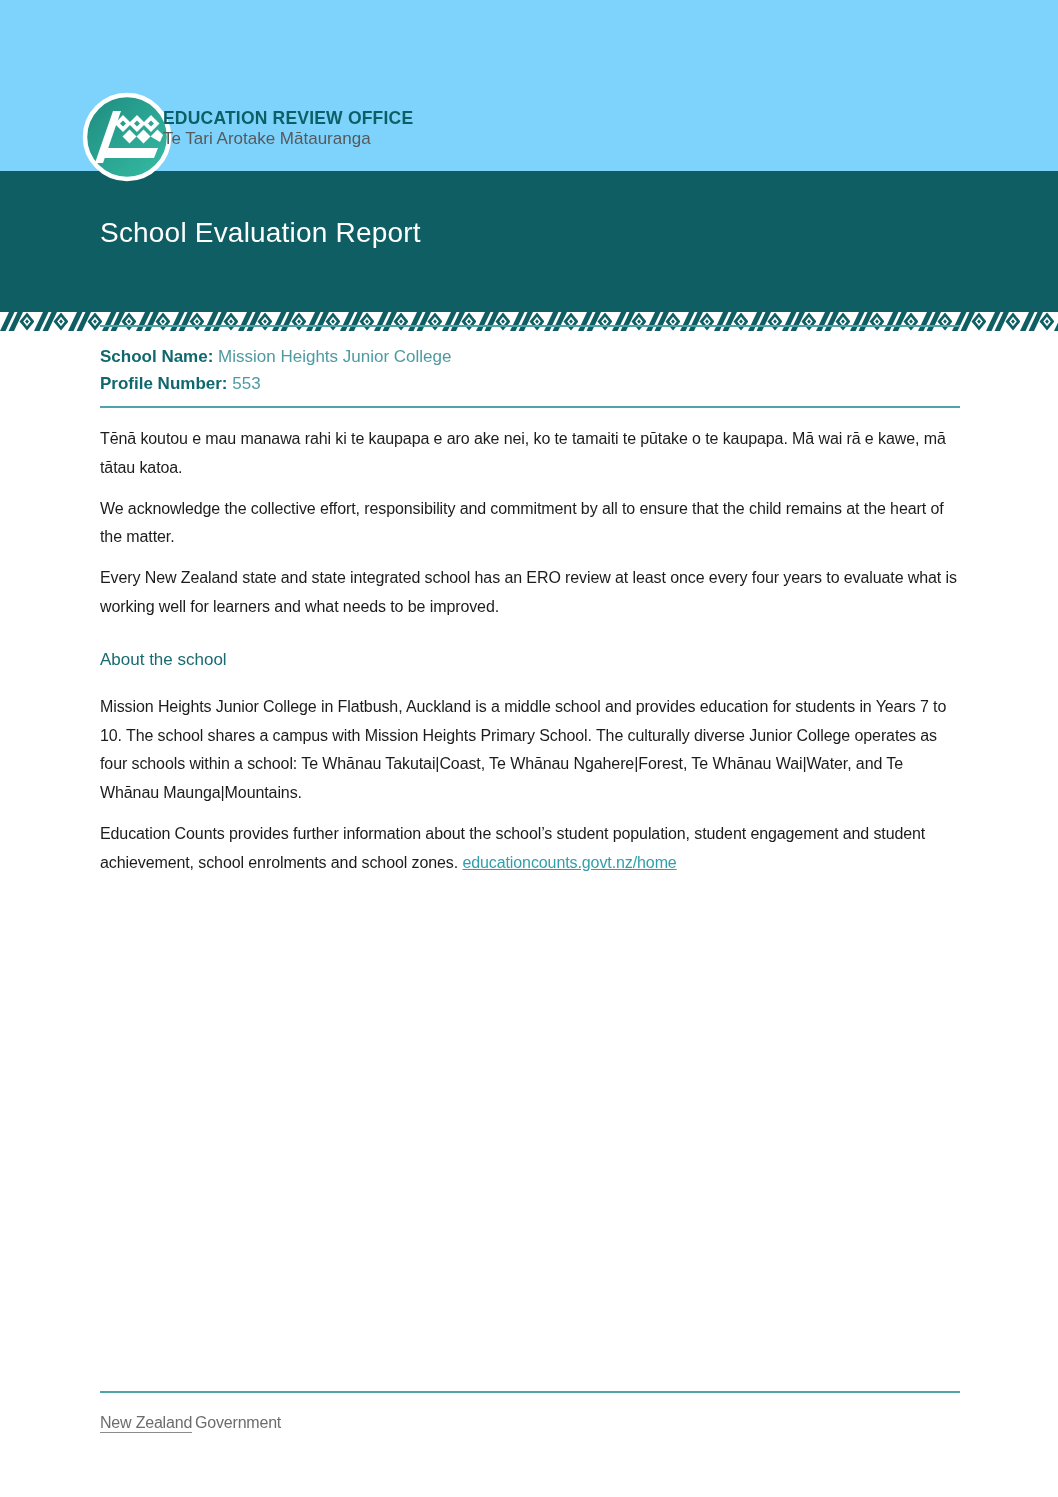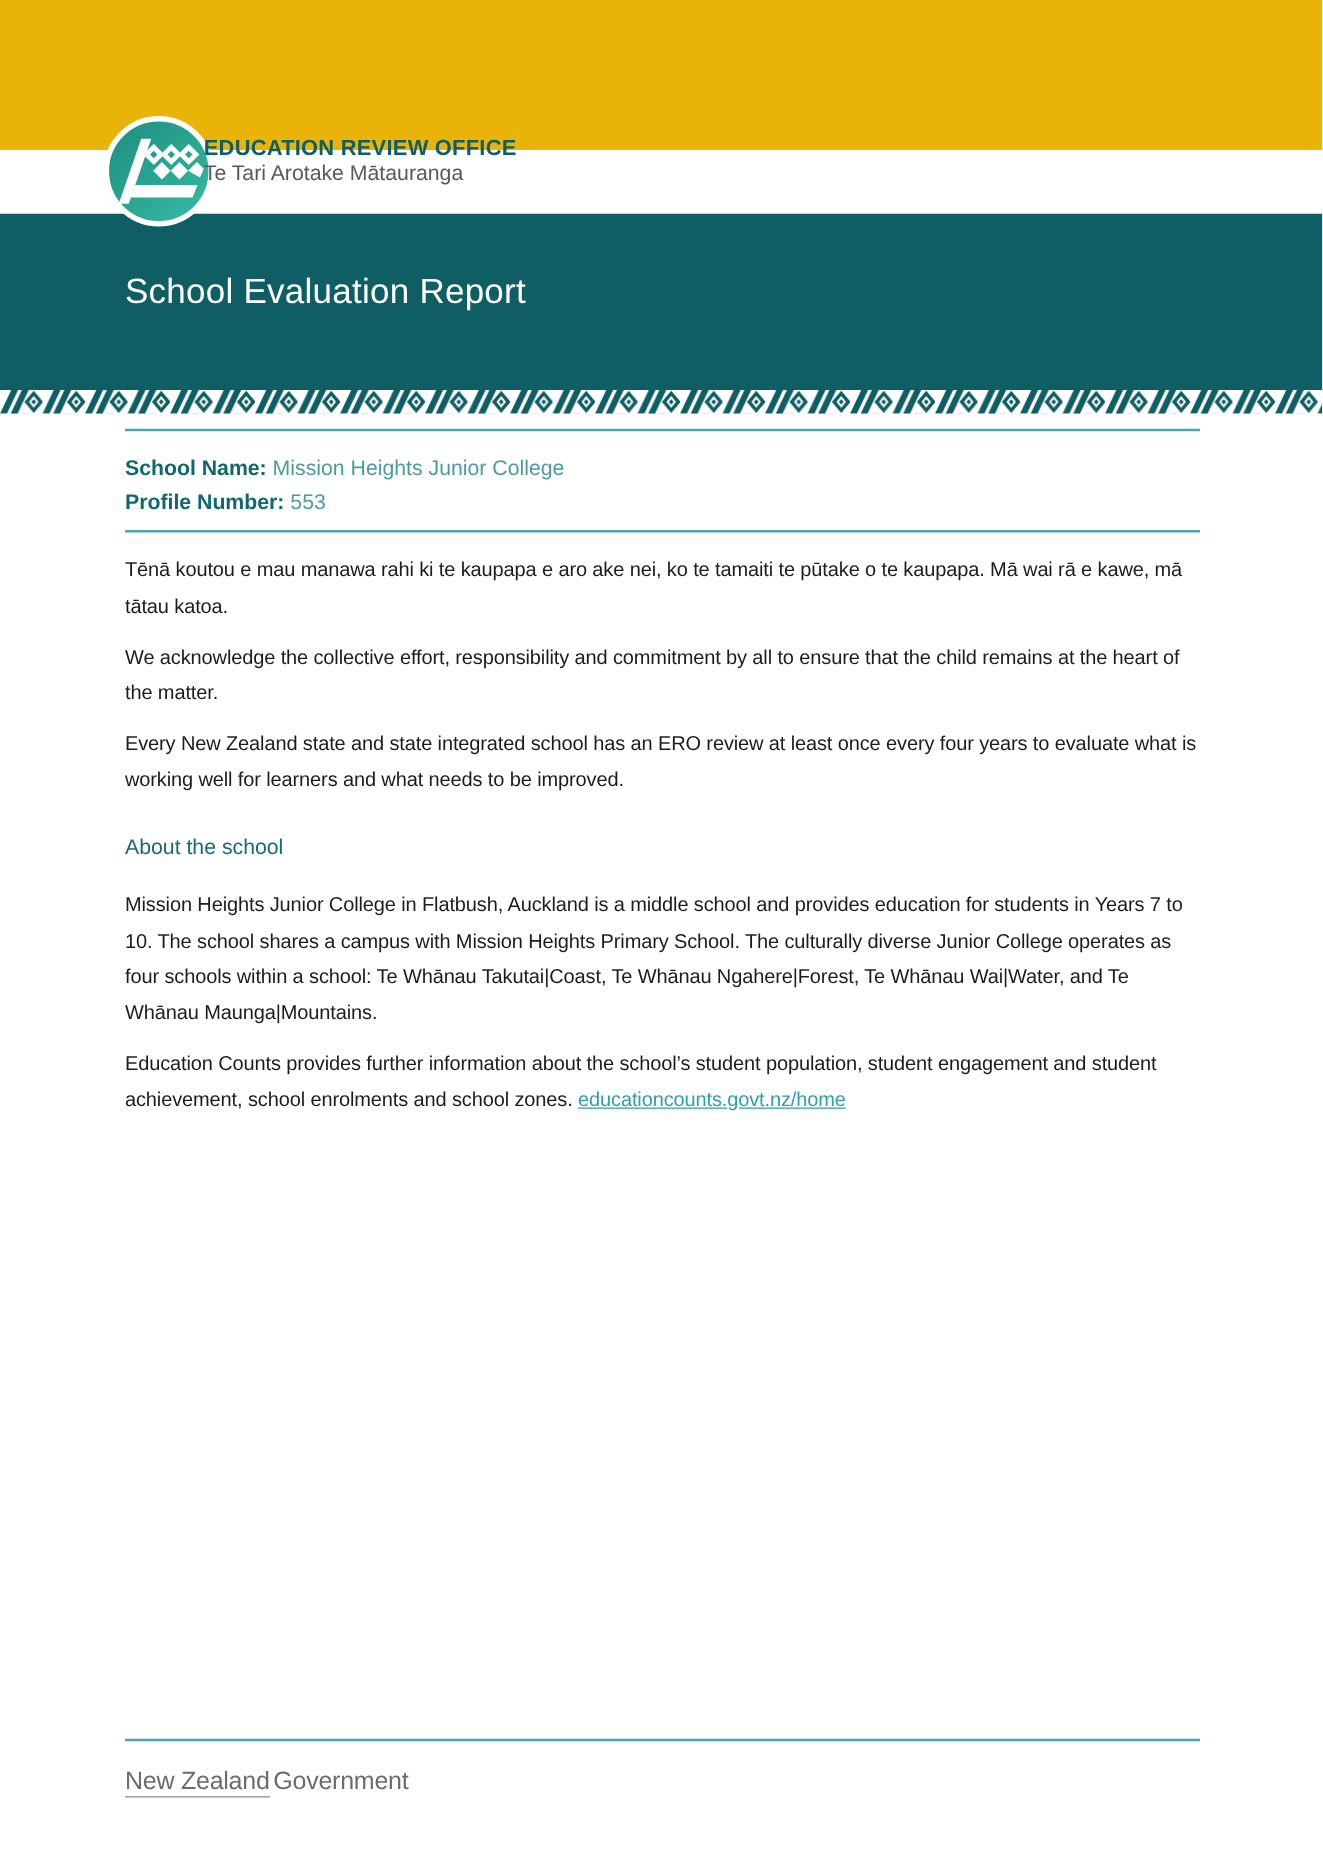--- a/index.html
+++ b/index.html
@@ -10,21 +10,21 @@
   }
   .page {
     position: relative;
     width: 1058px;
     height: 1497px;
     background: #ffffff;
     overflow: hidden;
   }
 
   
-  .header { position: absolute; left: 0; top: 0; width: 100%; height: 120px; background: #eab308; }
+  .header { position: absolute; left: 0; top: 0; width: 100%; height: 171px; background: #7dd3fc; }
   .ero-logo { position: absolute; left: 81px; top: 90px; width: 92px; height: 92px; z-index: 3; }
   .wordmark { position: absolute; left: 163px; top: 109px; z-index: 3; }
   .org-en {
     font-size: 17.5px; font-weight: bold; color: #0c5f66; letter-spacing: 0.2px;
     line-height: 19px;
   }
   .org-mi { font-size: 17px; color: #58595b; line-height: 19px; margin-top: 1px; }
 
   
   .banner {
@@ -32,21 +32,21 @@
     background: #0e5e63; z-index: 1;
   }
   .page-title {
     position: absolute; left: 100px; top: 46px;
     font-size: 28px; font-weight: 400; color: #ffffff; letter-spacing: 0.2px;
   }
   .pattern-strip { position: absolute; left: 0; top: 312px; width: 1058px; height: 19px; line-height: 0; }
 
   
   .content {
-    position: absolute; left: 100px; top: 343px; width: 860px;
+    position: absolute; left: 100px; top: 325px; width: 860px;
   }
   .rule { height: 2px; background: #4fa3a9; border: none; }
   .meta-line { margin-top: 19px; font-size: 17px; line-height: 21px; }
   .meta-line + .meta-line { margin-top: 6px; }
   .meta-label { color: #0f686e; font-weight: bold; }
   .meta-value { color: #4d9ba1; }
   .rule-2 { margin-top: 12px; }
 
   .body-copy p {
     font-size: 16px; line-height: 28.8px; letter-spacing: -0.1px;
@@ -56,21 +56,21 @@
   .section-heading {
     margin-top: 24px; margin-bottom: 20px;
     font-size: 17px; font-weight: 400; color: #186b71; line-height: 27px;
   }
   a.doc-link { color: #2f9fac; text-decoration: underline; }
 
   
   .footer { position: absolute; left: 100px; top: 1391px; width: 860px; }
   .footer-rule { height: 2px; background: #4fa3a9; }
   .footer-cols { display: flex; justify-content: space-between; margin-top: 21px; }
-  .nzgovt { font-size: 20px; color: #6b6c6e; letter-spacing: -0.2px; white-space: nowrap; }
+  .nzgovt { font-size: 16px; color: #6b6c6e; letter-spacing: -0.2px; white-space: nowrap; }
   .nzgovt .nz { border-bottom: 1.5px solid #8a8b8d; padding-bottom: 1px; }
   .nzgovt .govt { margin-left: 3px; }
   .motto { text-align: right; color: #0e5e63; font-weight: bold; font-size: 13px; line-height: 19px; }
 </style>
 </head>
 <body>
 
 <div class="page">
 
   <div class="header">

